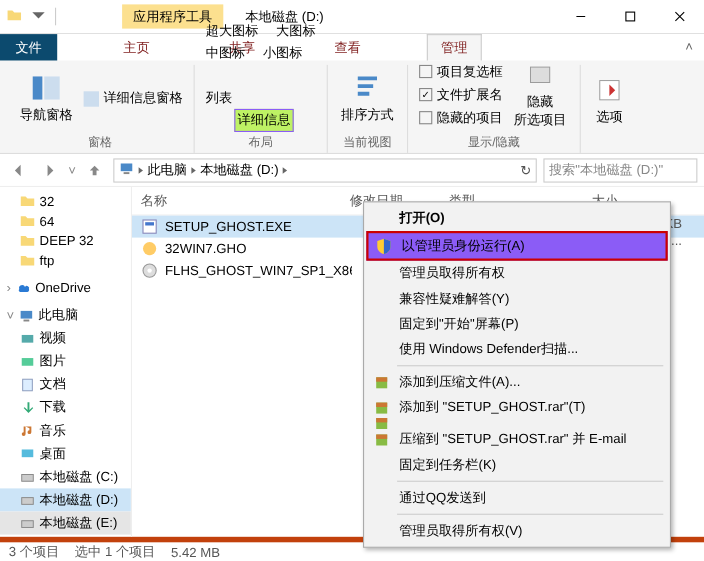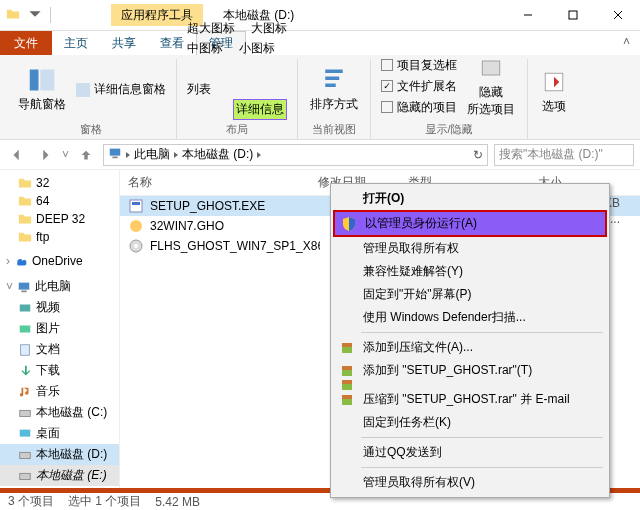--- a/index.html
+++ b/index.html
@@ -6,22 +6,22 @@
 body { background: #fff; width: 640px; height: 510px; overflow: hidden; position: relative; }
 .titlebar { height: 31px; display: flex; align-items: center; background: #fff; border-bottom: 1px solid #e0e0e0; }
 .titlebar .qat { display: flex; align-items: center; padding-left: 6px; gap: 8px; }
 .titlebar .qat svg { width: 14px; height: 14px; }
 .ctx-tab { background: #fce08f; padding: 3px 10px; margin-left: 60px; height: 22px; display: flex; align-items: center; }
 .title { margin-left: 20px; }
 .winctrl { margin-left: auto; display: flex; }
 .winctrl div { width: 45px; height: 31px; display: flex; align-items: center; justify-content: center; }
 .winctrl svg { width: 10px; height: 10px; }
 .tabbar { height: 24px; display: flex; align-items: stretch; background: #fff; }
-.tabbar .filetab { background: #c2410c; color: #fff; padding: 0 14px; display: flex; align-items: center; }
-.tabbar .tab { padding: 0 12px; display: flex; align-items: center; color: #0c4a6e; }
+.tabbar .filetab { background: #0c4a6e; color: #fff; padding: 0 14px; display: flex; align-items: center; }
+.tabbar .tab { padding: 0 12px; display: flex; align-items: center; color: #7f1d1d; margin-left: 48px; }
 .tabbar .tab.active { border: 1px solid #ccc; border-bottom: none; background: #f5f5f5; }
 .ribbon { height: 85px; background: #f5f5f5; border-bottom: 1px solid #ddd; display: flex; padding: 4px 6px 0 6px; }
 .rgroup { border-right: 1px solid #ddd; padding: 0 8px; display: flex; flex-direction: column; align-items: center; justify-content: flex-end; }
 .rgroup .glabel { color: #666; font-size: 11px; padding: 2px 0; text-align: center; }
 .rgroup .gbody { flex: 1; display: flex; align-items: center; gap: 4px; }
 .bigbtn { display: flex; flex-direction: column; align-items: center; gap: 2px; padding: 2px 4px; }
 .bigbtn svg { width: 28px; height: 28px; }
 .smallrow { display: flex; align-items: center; gap: 4px; padding: 1px 2px; font-size: 11px; white-space: nowrap; }
 .smallrow.sel { background: #bef264; border: 1px solid #8b5cf6; margin-top: 40px; }
 .chk { width: 12px; height: 12px; border: 1px solid #888; display: inline-flex; align-items: center; justify-content: center; font-size: 9px; }
@@ -30,21 +30,21 @@
 .navarrow svg { width: 14px; height: 14px; fill: #888; }
 .crumbs { flex: 1; border: 1px solid #ccc; height: 22px; display: flex; align-items: center; padding: 0 4px; gap: 2px; }
 .crumb { display: flex; align-items: center; gap: 2px; }
 .crumb svg { width: 8px; height: 8px; }
 .search { width: 140px; border: 1px solid #ccc; height: 22px; display: flex; align-items: center; padding: 0 4px; color: #888; }
 .body { display: flex; height: 318px; }
 .tree { width: 120px; border-right: 1px solid #eee; padding: 4px 0; overflow: hidden; }
 .titem { display: flex; align-items: center; gap: 4px; padding: 2px 4px 2px 18px; white-space: nowrap; }
 .titem.group { padding-left: 6px; margin-top: 6px; }
 .titem.sel { background: #cce4f7; }
-.titem.semi { background: #e5e5e5; font-style: italic; }
+.titem.semi { background: #e5e5e5; }
 .ticon { width: 14px; height: 14px; display: inline-block; }
 .files { flex: 1; position: relative; }
 .cols { display: flex; border-bottom: 1px solid #eee; color: #555; }
 .col { padding: 4px 8px; }
 .c-name { width: 190px; } .c-date { width: 90px; } .c-type { width: 90px; } .c-size { width: 80px; text-align: right; }
 .frow { display: flex; align-items: center; padding: 2px 8px; gap: 6px; }
 .frow.sel { background: #cce4f7; }
 .ficon { width: 16px; height: 16px; }
 .ctxmenu { position: absolute; left: 330px; top: 183px; width: 280px; background: #f2f2f2; border: 1px solid #aaa; box-shadow: 2px 2px 4px rgba(0,0,0,.3); padding: 3px 2px; }
 .mi { display: flex; align-items: center; gap: 8px; padding: 3px 6px 3px 30px; position: relative; white-space: nowrap; }
@@ -127,21 +127,21 @@
           </div>
       </div>
       <div style="display:flex;gap:12px">
         <div class="smallrow">
             <span>中图标</span>
           </div>
         <div class="smallrow">
             <span>小图标</span>
           </div>
       </div>
-      <div style="display:flex;gap:20px">
+      <div style="display:flex;gap:0">
         <div class="smallrow">
             <span>列表</span>
           </div>
         <div class="smallrow sel">
             <span>详细信息</span>
           </div>
       </div>
     </div>
     <div class="glabel">布局</div>
   </div>
@@ -308,29 +308,29 @@
         <span>下载</span>
       </div>
     <div class="titem">
         <span class="ticon"><svg viewBox="0 0 16 16">
             <path fill="#c73" d="M6 3v8a2 2 0 11-2-2V3h8v6a2 2 0 11-2-2V5z"></path>
           </svg></span>
         <span>音乐</span>
       </div>
     <div class="titem">
         <span class="ticon"><svg viewBox="0 0 16 16">
+            <rect x="2" y="3" width="12" height="8" fill="#5bd"></rect>
+          </svg></span>
+        <span>桌面</span>
+      </div>
+    <div class="titem">
+        <span class="ticon"><svg viewBox="0 0 16 16">
             <rect x="2" y="5" width="12" height="7" fill="#ccc" stroke="#888"></rect>
           </svg></span>
         <span>本地磁盘 (C:)</span>
-      </div>
-    <div class="titem">
-        <span class="ticon"><svg viewBox="0 0 16 16">
-            <rect x="2" y="3" width="12" height="8" fill="#5bd"></rect>
-          </svg></span>
-        <span>桌面</span>
       </div>
     <div class="titem sel">
         <span class="ticon"><svg viewBox="0 0 16 16">
             <rect x="2" y="5" width="12" height="7" fill="#ccc" stroke="#888"></rect>
           </svg></span>
         <span>本地磁盘 (D:)</span>
       </div>
     <div class="titem semi">
         <span class="ticon"><svg viewBox="0 0 16 16">
             <rect x="2" y="5" width="12" height="7" fill="#ccc" stroke="#888"></rect>

